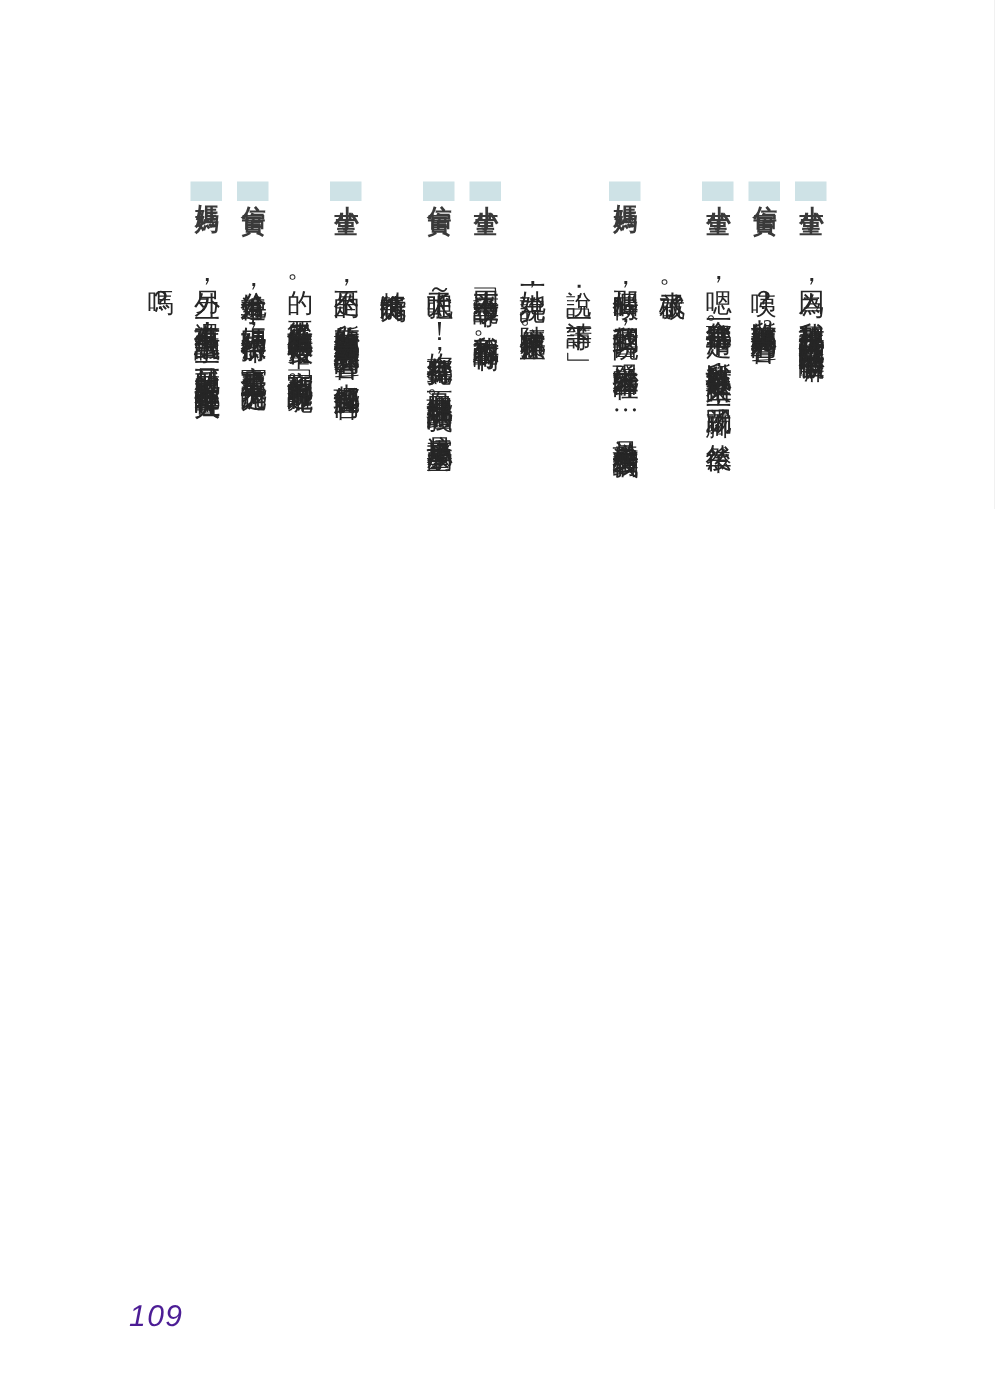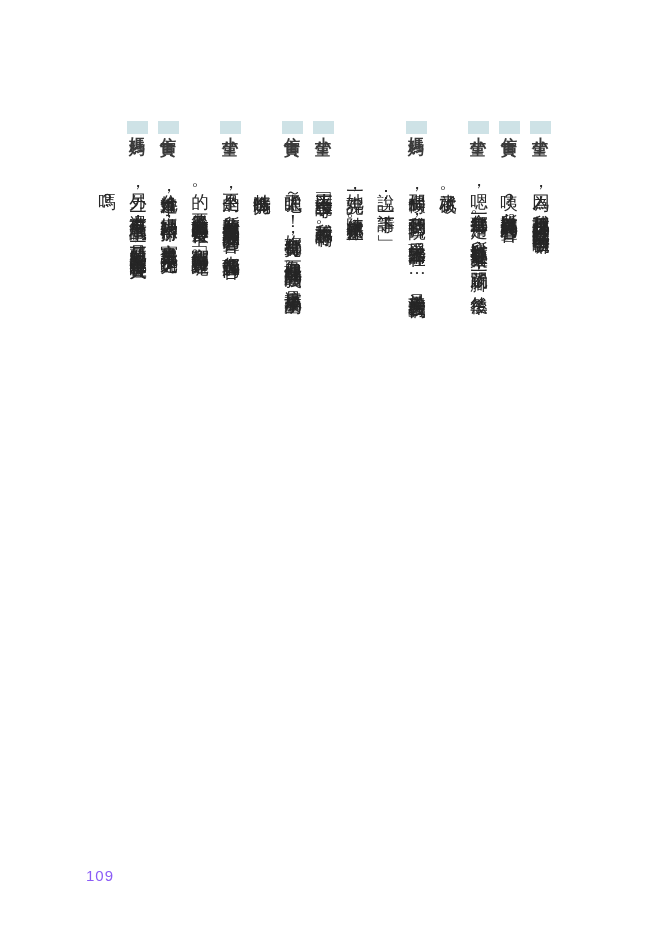--- a/index.html
+++ b/index.html
@@ -67,23 +67,24 @@
     text-combine-upright: all;
     -webkit-text-combine: horizontal;
     font-size: 14px;
     letter-spacing: 0;
   }
   .page-number {
     position: absolute;
     left: 86px;
     top: 867px;
     font-family: "Liberation Sans", "DejaVu Sans", sans-serif;
-    font-size: 15px;
+    font-size: 20px;
     letter-spacing: 1px;
-    color: #8b5cf6;
+    color: #4c1d95;
+    font-style: italic;
   }
 </style>
 </head>
 <body>
 
 <div class="page">
   <div class="dialogue-area">
       <section class="speech">
         <span class="speaker-label">小菫</span>
         <div class="col">因為，我想說那是媽媽告訴我「可以出來囉」的信號嘛。</div>

